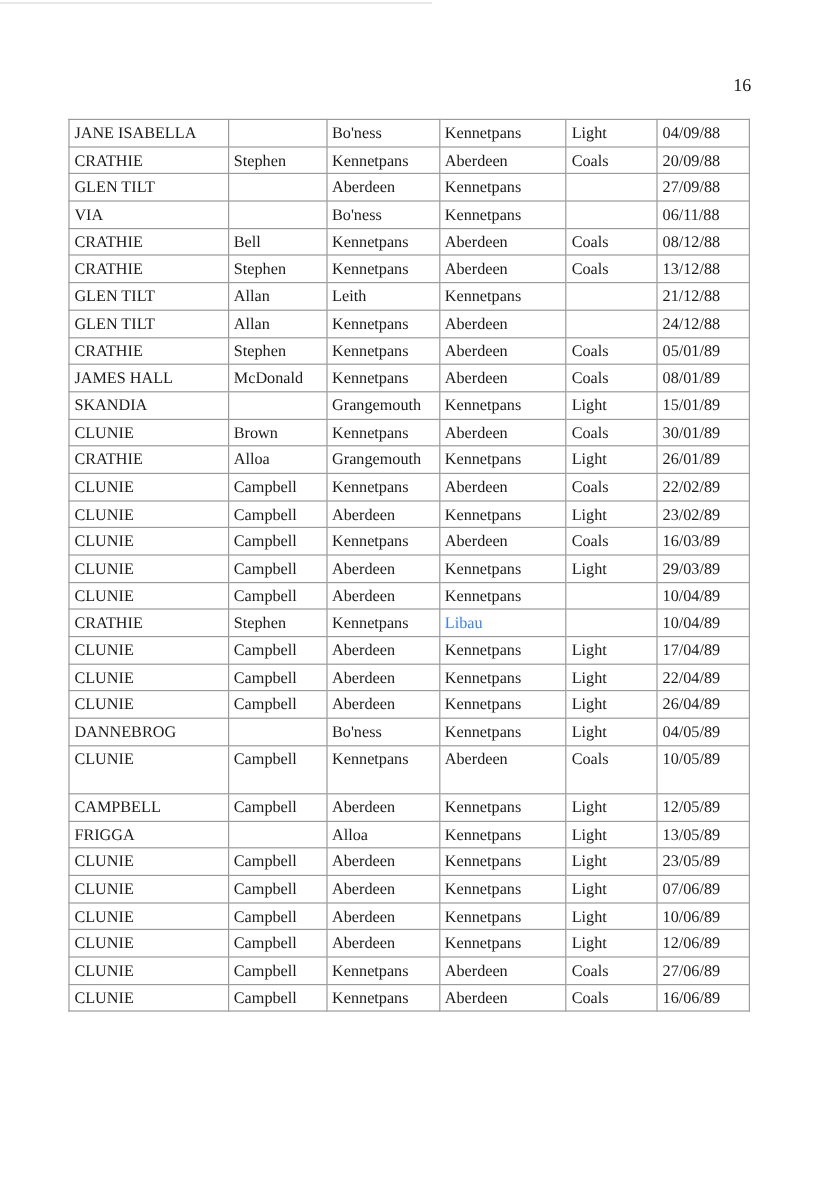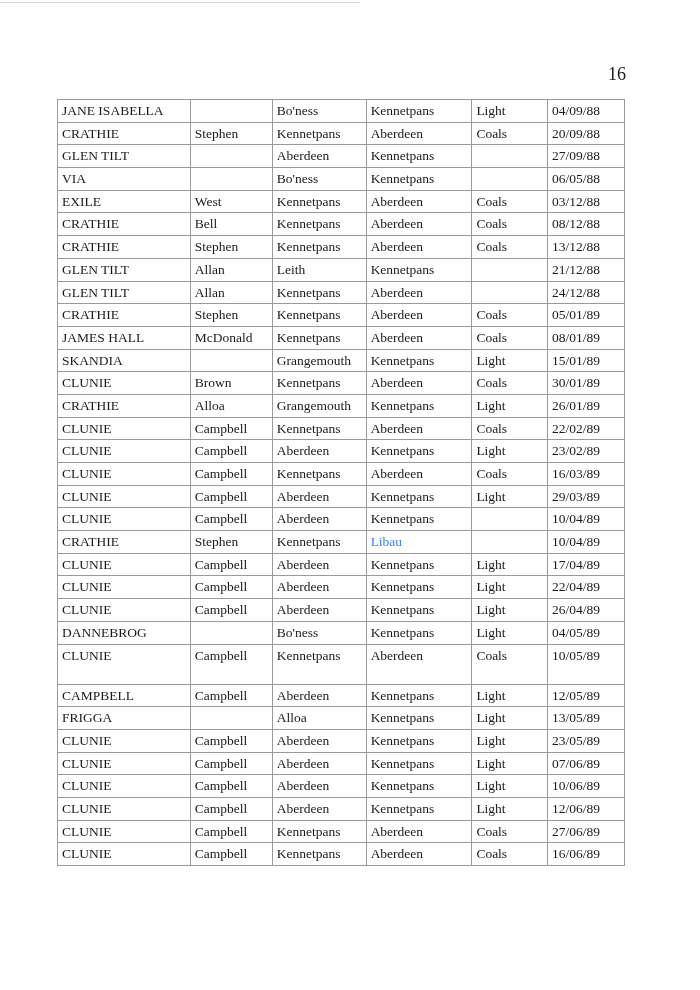--- a/index.html
+++ b/index.html
@@ -1,19 +1,19 @@
 <!DOCTYPE html>
 <html><head>
 <meta charset="utf-8">
 <style>
   html, body { margin:0; padding:0; background:#fff; }
   body { width:700px; height:990px; position:relative; overflow:hidden;
          font-family: "Liberation Serif", "DejaVu Serif", serif; color:#1a1a1a; }
   .scan-line { position:absolute; left:0; top:2px; width:360px; height:1px; background:#d8d8d8; }
-  .page-number { position:absolute; right:74px; top:64px; font-size:18px; }
+  .page-number { position:absolute; right:74px; top:64px; font-size:15px; }
   table.log { position:absolute; left:57px; top:99px; width:568px;
               border-collapse:collapse; font-size:13.5px;padding-left:37px; }
   table.log td { border:1px solid #9a9a9a; padding:0 4px; height:21.7px;
                  line-height:21px; vertical-align:top; white-space:nowrap; overflow:hidden; }
   table.log tr.tall td { height:39px; }
   col.c1 { width:133px; } col.c2 { width:82px; } col.c3 { width:94px; }
   col.c4 { width:106px; } col.c5 { width:76px; } col.c6 { width:77px; }
   td.faded { color:#3b82f6; }
 </style>
 </head>
@@ -55,29 +55,21 @@
         <td>Kennetpans</td>
         <td></td>
         <td>27/09/88</td>
       </tr>
       <tr>
         <td>VIA</td>
         <td></td>
         <td>Bo'ness</td>
         <td>Kennetpans</td>
         <td></td>
-        <td>06/05/88</td>
-      </tr>
-      <tr>
-        <td>EXILE</td>
-        <td>West</td>
-        <td>Kennetpans</td>
-        <td>Aberdeen</td>
-        <td>Coals</td>
-        <td>03/12/88</td>
+        <td>06/11/88</td>
       </tr>
       <tr>
         <td>CRATHIE</td>
         <td>Bell</td>
         <td>Kennetpans</td>
         <td>Aberdeen</td>
         <td>Coals</td>
         <td>08/12/88</td>
       </tr>
       <tr>

